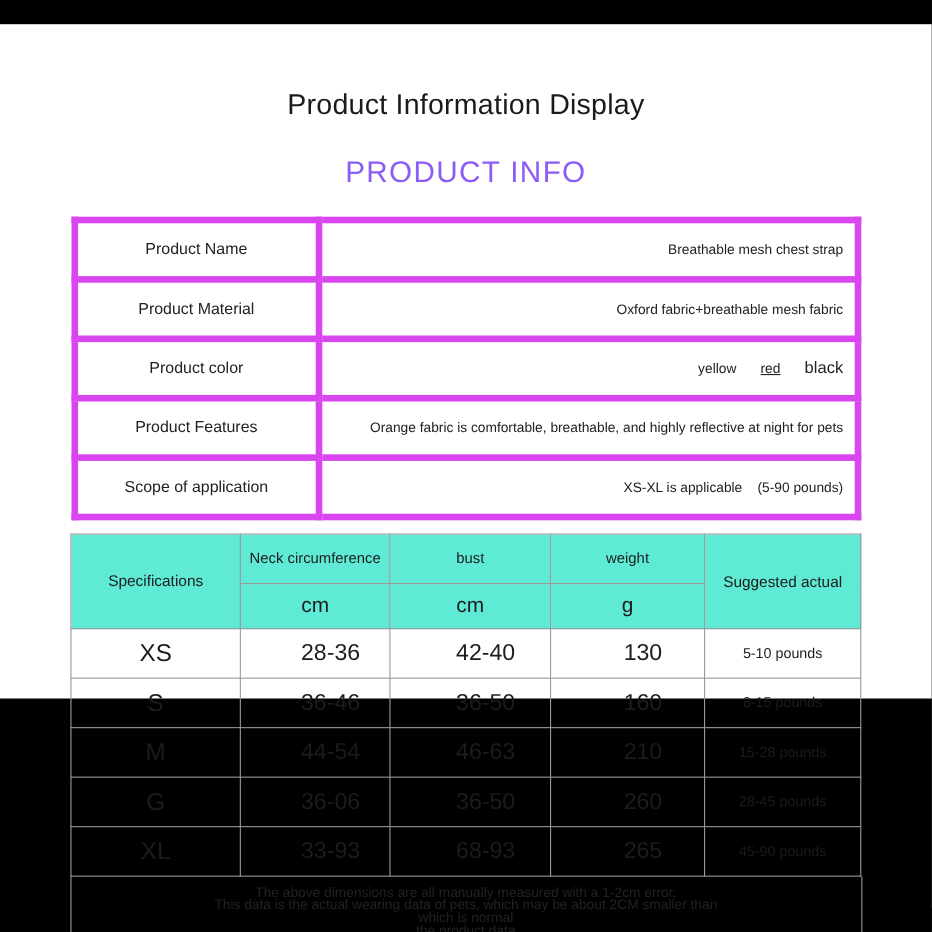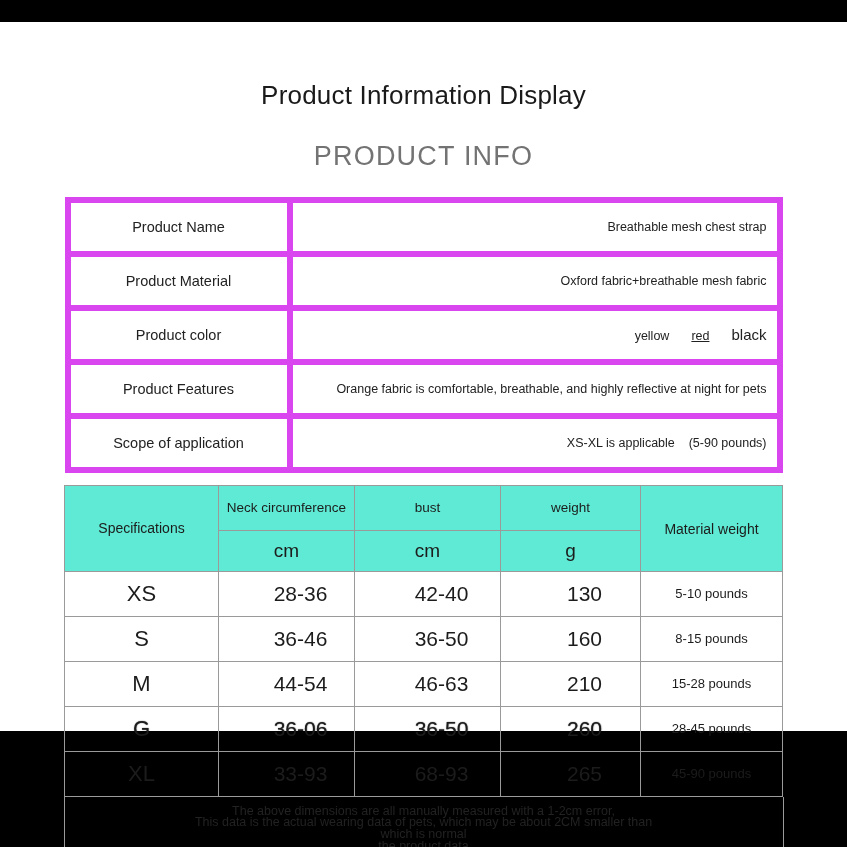--- a/index.html
+++ b/index.html
@@ -11,34 +11,34 @@
     width: 847px;
     height: 847px;
     overflow: hidden;
     font-family: "Liberation Sans", sans-serif;
   }
   .page {
     position: absolute;
     left: 0;
     top: 22px;
     width: 847px;
-    height: 709px;
+    height: 613px;
     background: #ffffff;
   }
   .title {
     text-align: center;
     font-size: 26px;
     color: #1a1a1a;
     margin-top: 58px;
     letter-spacing: 0.2px;
   }
   .subtitle {
     text-align: center;
     font-size: 27px;
-    color: #737373;
+    color: #8b5cf6;
     margin-top: 30px;
     letter-spacing: 1.2px;
   }
   .info-table {
     border-collapse: collapse;
     width: 718px;
     margin: 25px auto 0 auto;
     table-layout: fixed;
   }
   .info-table td {
@@ -202,21 +202,21 @@
       <col style="width:146px">
       <col style="width:140px">
       <col style="width:142px">
     </colgroup>
     <tbody>
       <tr>
         <td class="hdr hdr-spec" rowspan="2">Specifications</td>
         <td class="hdr hdr-top">Neck circumference</td>
         <td class="hdr hdr-top">bust</td>
         <td class="hdr hdr-top">weight</td>
-        <td class="hdr hdr-sug" rowspan="2">Material weight</td>
+        <td class="hdr hdr-sug" rowspan="2">Suggested actual</td>
       </tr>
       <tr>
         <td class="hdr hdr-unit">cm</td>
         <td class="hdr hdr-unit">cm</td>
         <td class="hdr hdr-unit">g</td>
       </tr>
 
       <tr>
         <td class="size-cell">XS</td>
         <td class="num-cell">28-36</td>

